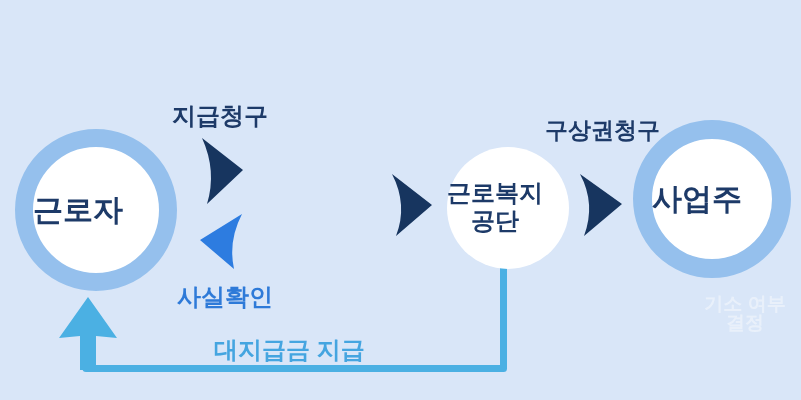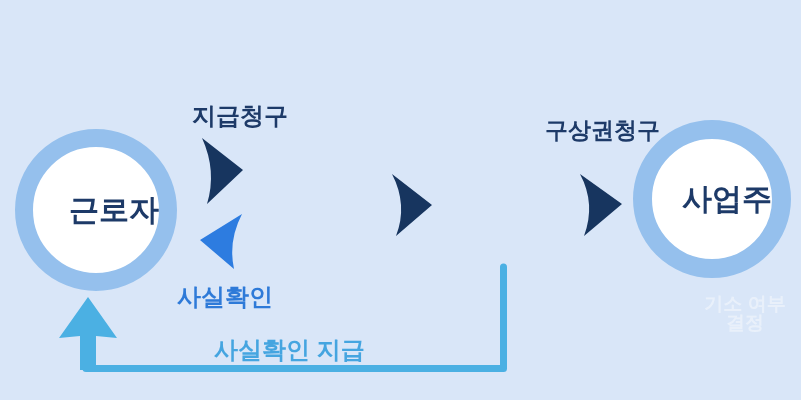--- a/index.html
+++ b/index.html
@@ -20,21 +20,21 @@
     z-index: 1;
   }
 
   .node {
     position: absolute;
     z-index: 2;
     background: var(--node_fill, #ffffff);
     border-radius: 50%;
     display: flex;
     align-items: center;
-    justify-content: flex-end;
+    justify-content: flex-start;
     text-align: center;
     color: var(--navy_text, #1d3a68);
     font-weight: 600;
     box-sizing: content-box;
     font-family: Liberation Serif, serif;
   }
   .node-worker {
     left: 15px; top: 129px;
     width: 126px; height: 126px;
     border: 18px solid var(--ring, #95c0ed);
@@ -58,21 +58,21 @@
     font-size: 30px;
   }
 
   .lbl {
     position: absolute;
     z-index: 3;
     font-weight: 600;
     font-size: 24px;
     white-space: nowrap;
   }
-  .lbl-payment   { left: 192px; top: 100px; color: var(--navy_text, #1d3a68); text-align: right; }
+  .lbl-payment   { left: 172px; top: 100px; color: var(--navy_text, #1d3a68); text-align: right; }
   .lbl-fact      { left: 177px; top: 281px; color: var(--blue_text, #2e7ad8); }
   .lbl-indemnity { left: 545px; top: 115px; color: var(--navy_text, #1d3a68); font-size: 23px; }
   .lbl-substitute{ left: 214px; top: 334px; color: var(--cyan_text, #45a5e0); }
 
   .watermark {
     position: absolute;
     z-index: 3;
     left: 695px; top: 294px;
     width: 100px;
     text-align: center;
@@ -101,31 +101,37 @@
     <path d="M392,174 L432,205 L396,236 Q408,205 392,174 Z" fill="#17355f"></path>
 
     <path d="M580,174 L622,204 L584,236 Q596,204 580,174 Z" fill="#17355f"></path>
   </svg>
 
   <div class="node node-worker">
     <span>근로자</span>
   </div>
 
 
+  <div class="node node-welfare">
+    <span>
+      <span>근로복지</span><br>
+      <span>공단</span>
+    </span>
+  </div>
 
   <div class="node node-employer">
     <span>사업주</span>
   </div>
 
   <div class="lbl lbl-payment">지급청구</div>
 
   <div class="lbl lbl-indemnity">구상권청구</div>
 
   <div class="lbl lbl-fact">사실확인</div>
 
-  <div class="lbl lbl-substitute">사실확인 지급</div>
+  <div class="lbl lbl-substitute">대지급금 지급</div>
 
   <div class="watermark">
     <span>기소 여부</span><br>
     <span>결정</span>
   </div>
 
 </div>
 
 </body></html>

